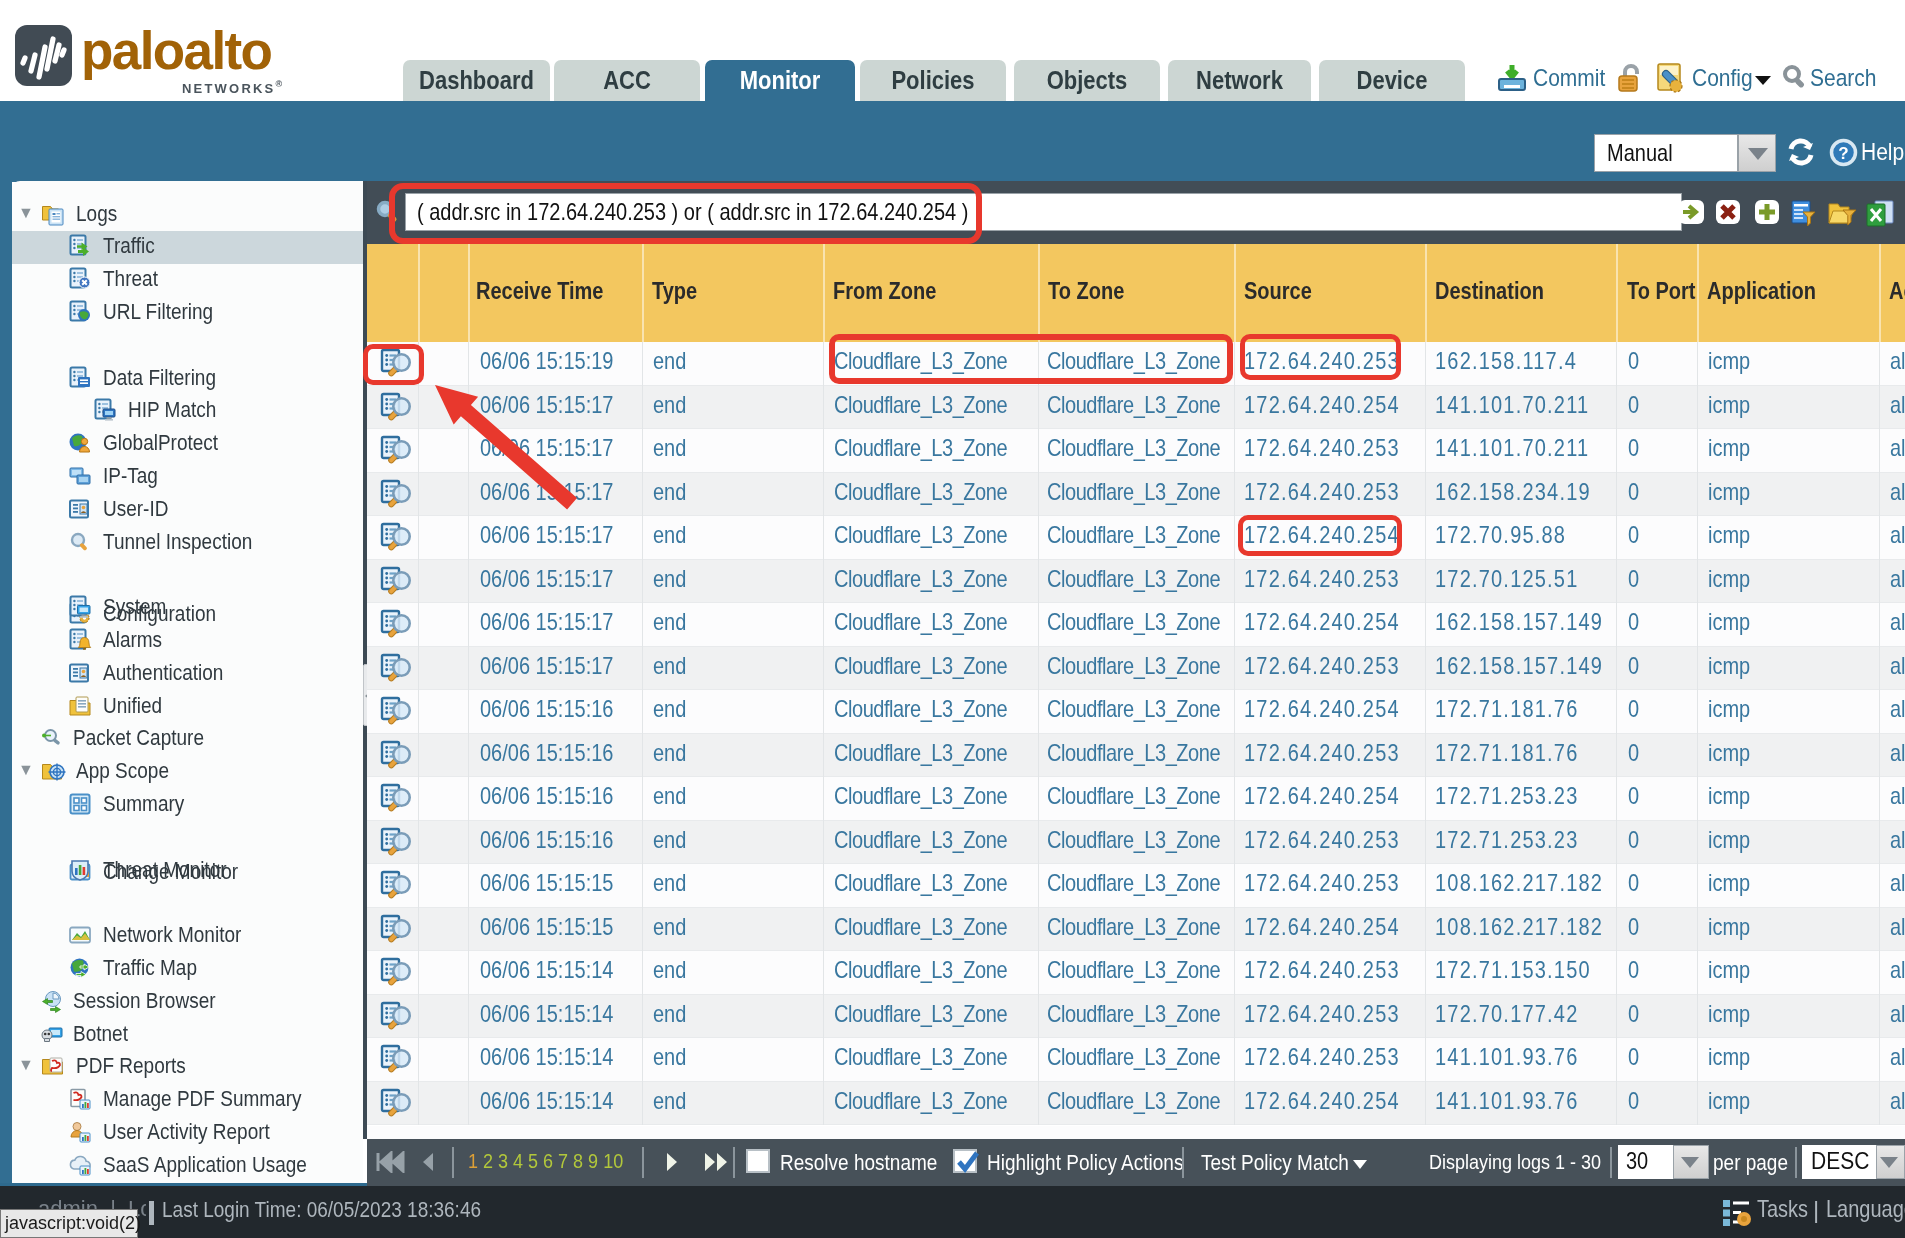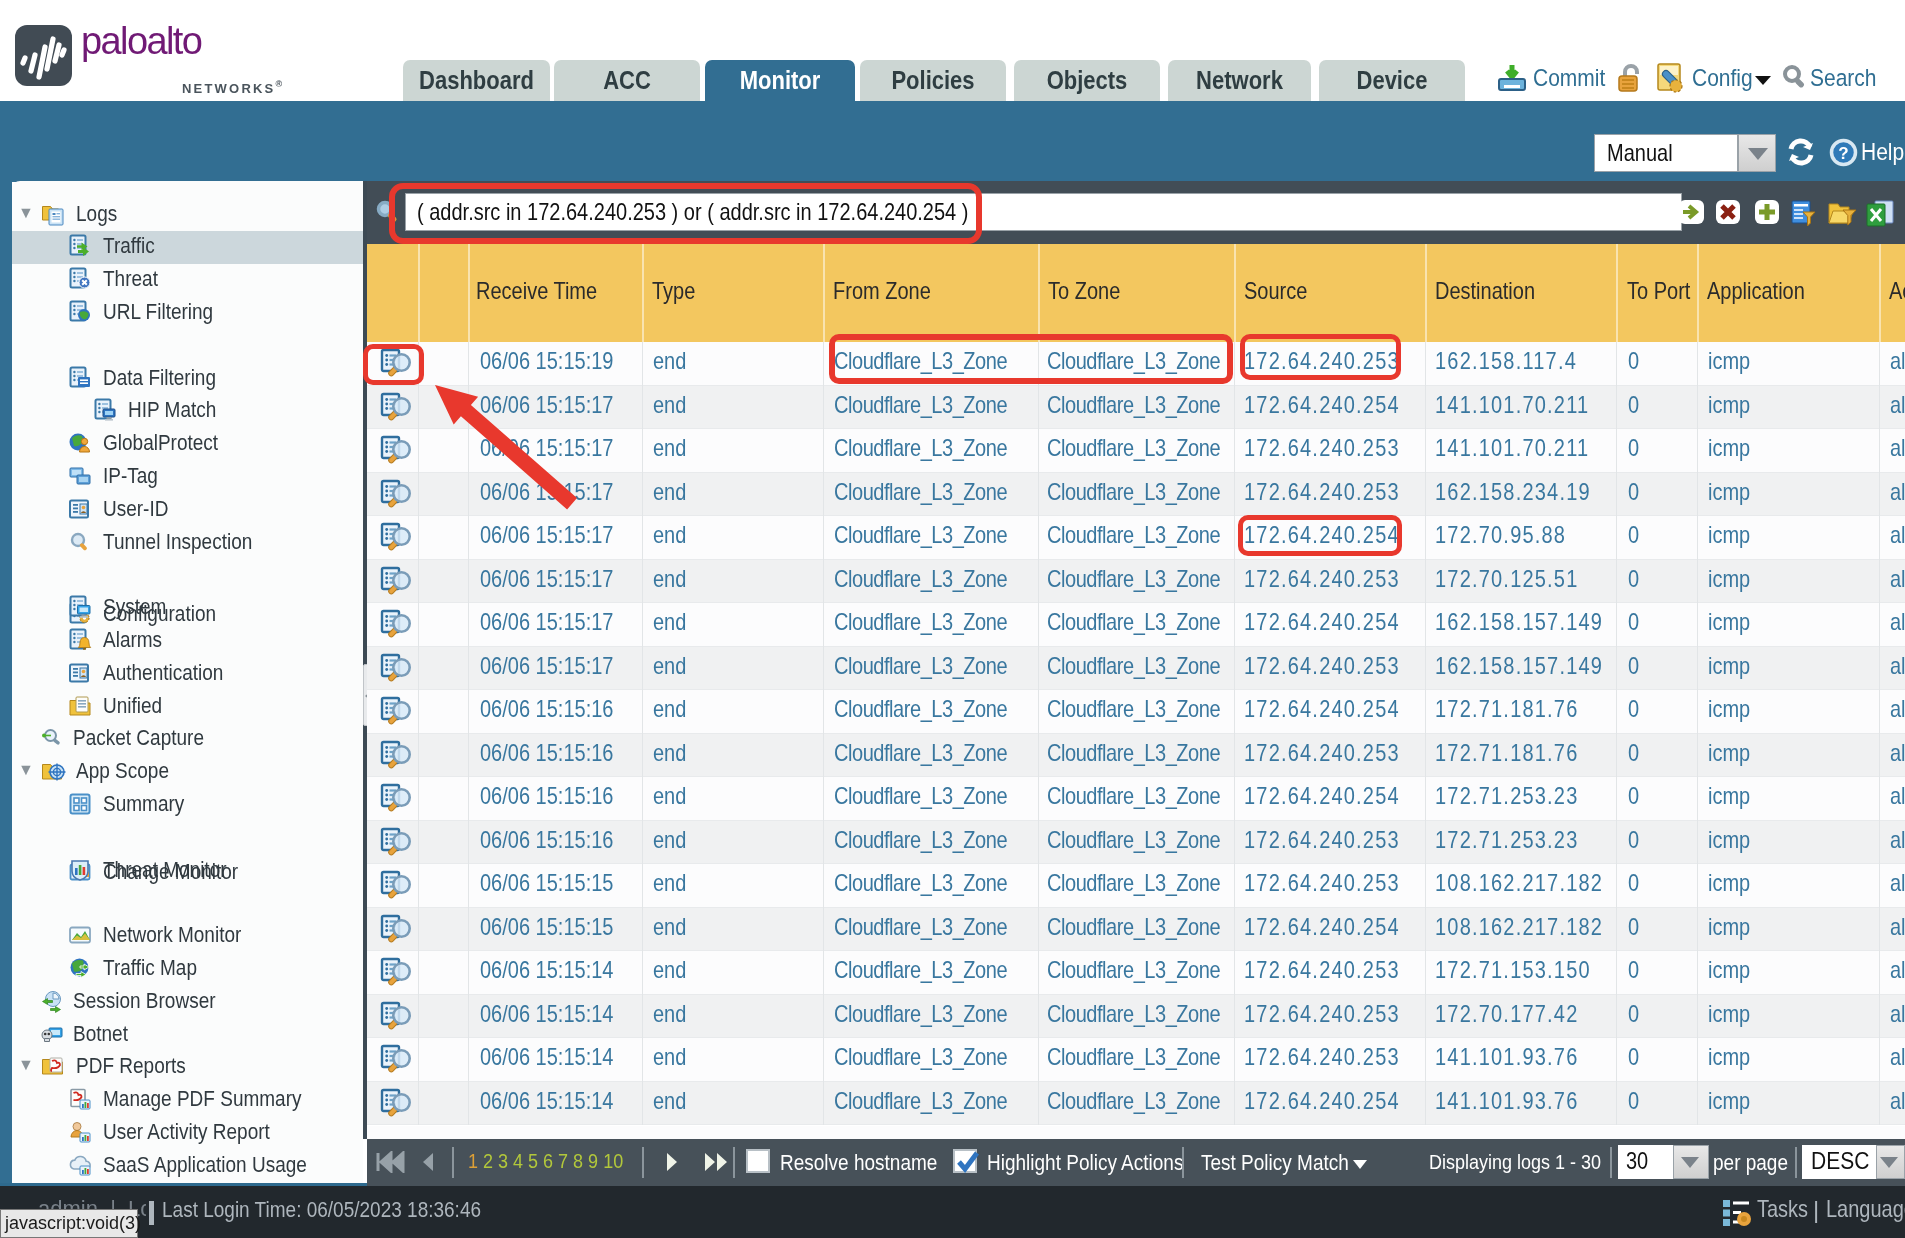--- a/index.html
+++ b/index.html
@@ -8,41 +8,41 @@
 
 
 #topband { position:absolute; left:0; top:0; width:1905px; height:101px; background:#fff; }
 #teal { position:absolute; left:0; top:101px; width:1905px; height:81px; background:#326e92; }
 #leftteal { position:absolute; left:0; top:182px; width:12px; height:1004px; background:#326e92; }
 .tab { position:absolute; top:60px; height:41px; background:#ccd6d3; border-radius:7px 7px 0 0; color:#2f3e42; font-weight:bold; font-size:22px; text-align:center; line-height:41px; }
 .tab.sel { background:#326e92; color:#fff; }
 .toplink { position:absolute; top:66px; font-size:21px; color:#2f6e92; transform:scaleY(1.18); transform-origin:center; }
 
 
-#logotxt { position:absolute; left:81px; top:20px; font-size:38px; font-weight:400; letter-spacing:-1.6px; color:#701a75; }
+#logotxt { position:absolute; left:81px; top:20px; font-size:53px; font-weight:700; letter-spacing:-1.6px; color:#a16207; }
 #logonet { position:absolute; left:182px; top:79px; font-size:13px; font-weight:bold; letter-spacing:2.2px; color:#4a545c; }
 
 
 #sidebar { position:absolute; left:12px; top:181px; width:351px; height:1002px; background:#fbfcfc; border-radius:8px 0 0 0; }
 .trow { position:absolute; left:0; width:351px; height:33px; }
 .exp { position:absolute; left:6px; top:5px; font-size:16px; color:#8a9399; }
 .tic { position:absolute; top:3px; }
 .tic svg { display:block; }
 .tlb { position:absolute; top:4px; font-size:19px; color:#30393f; white-space:nowrap; transform:scaleY(1.15); transform-origin:left center; }
 #splitter { position:absolute; left:363px; top:181px; width:4px; height:958px; background:#3d4a54; }
 #sphandle { position:absolute; left:363px; top:664px; width:9px; height:62px; background:#e8eaec; border:1px solid #c0c4c8; border-radius:2px; }
 #sphandle:after { content:""; position:absolute; left:1px; top:26px; border-top:5px solid transparent; border-bottom:5px solid transparent; border-right:6px solid #8a9399; }
 
 
 #filterbar { position:absolute; left:367px; top:181px; width:1538px; height:63px; background:#424d56; }
 #finput { position:absolute; left:405px; top:193px; width:1277px; height:38px; background:#fff; border:1px solid #9aa2a8; font-size:20px; color:#111; line-height:36px; padding-left:11px; white-space:nowrap; }
 .fico { position:absolute; top:200px; }
 
 
-#thead { position:absolute; left:367px; top:244px; width:1538px; height:98px; background:#f3c75f; }
+#thead { position:absolute; left:367px; top:244px; width:1538px; height:98px; background:#f3c75f;font-weight:bold; }
 .hc { position:absolute; top:36px; font-size:20px; color:#2b2b2b; white-space:nowrap; transform:scaleY(1.18); transform-origin:center; }
 .vsep { position:absolute; top:0; width:2px; height:98px; background:rgba(255,255,255,.5); }
 .rsep { position:absolute; top:0; width:1px; height:43.5px; background:#e2e5e7; }
 .drow { position:absolute; left:367px; width:1538px; height:43.5px; border-bottom:1px solid #e8eaec; }
 .drow .c.z { letter-spacing:-0.45px; }
 .drow .c.ip { letter-spacing:1.2px; }
 .drow .c { position:absolute; top:8px; font-size:20px; color:#39779f; white-space:nowrap; transform:scaleY(1.18); transform-origin:center; }
 .dic { position:absolute; left:13px; top:5px; }
 #partialrow { position:absolute; left:367px; top:1125.5px; width:1538px; height:13.5px; background:#fcfcfd; }
 
@@ -1192,21 +1192,21 @@
         <rect x="11" y="12" width="8" height="3" fill="#fff"></rect>
         <rect x="11" y="21.5" width="8" height="3" fill="#fff"></rect>
     <circle cx="22" cy="20" r="7" fill="#e8a33d"></circle>
         <circle cx="22" cy="20" r="3" fill="#c9881f"></circle>
   </svg>
   <div class="t abs" style="left:1757px;top:12px;transform:scaleY(1.18);transform-origin:left center">Tasks</div>
   <div class="t abs" style="left:1813px;top:10px;font-size:24px">|</div>
   <div class="t abs" style="left:1826px;top:12px;transform:scaleY(1.18);transform-origin:left center">Language</div>
 </div>
 <div id="underbar" style="position:absolute;left:0;top:1183px;width:367px;height:3px;background:#2e6a8e"></div>
-<div id="tooltip">javascript:void(3)</div>
+<div id="tooltip">javascript:void(2)</div>
 
 <div class="redbox" style="left:389px;top:183px;width:593px;height:61px;border-radius:14px"></div>
 <div class="redbox" style="left:363px;top:344px;width:61px;height:41px;border-width:5px"></div>
 <div class="redbox" style="left:829px;top:334px;width:404px;height:50px"></div>
 <div class="redbox" style="left:1240px;top:334px;width:161px;height:46px;border-width:5px"></div>
 <div class="redbox" style="left:1238px;top:515px;width:164px;height:41px;border-width:5px"></div>
 <svg class="abs" style="left:427px;top:382px" width="160" height="135" viewBox="0 0 160 135">
   <polygon points="8,3 51.1,14.8 43.9,22.9 150.0,116.0 140.1,127.4 33.9,34.3 26.7,42.5" fill="#e8382d"></polygon>
 </svg>
 

